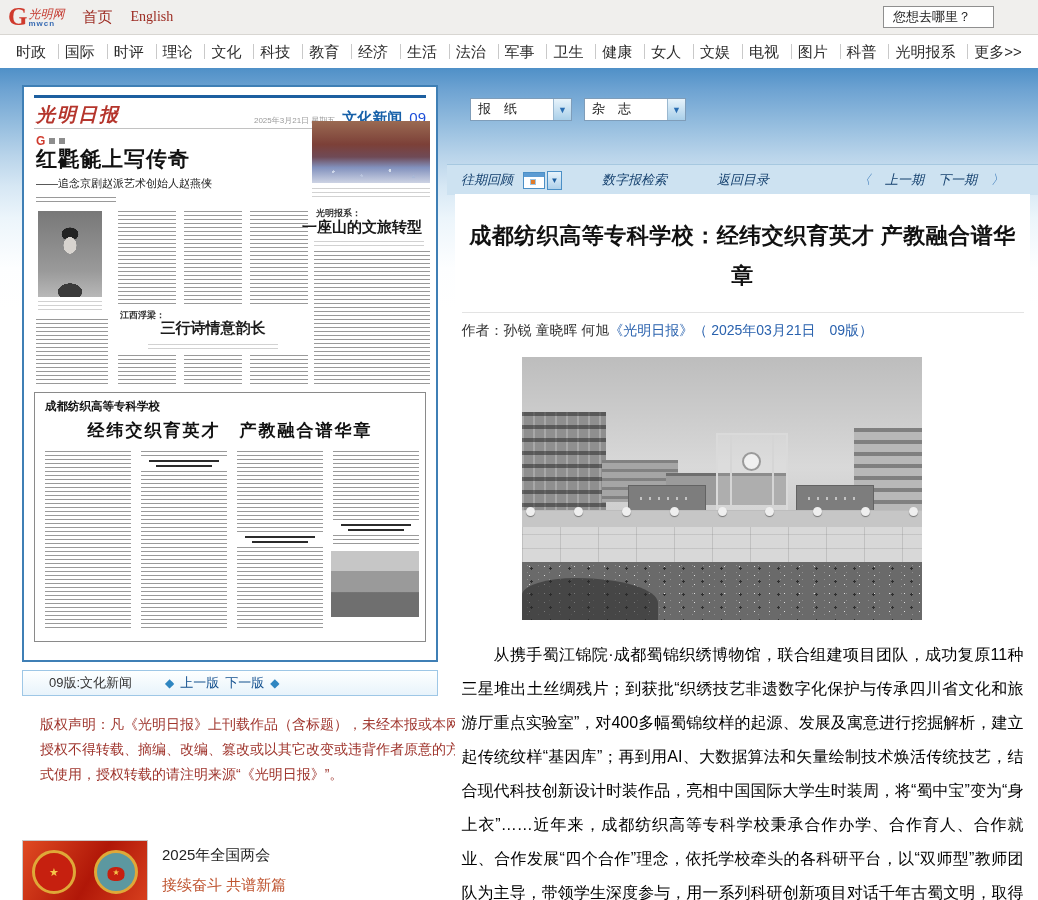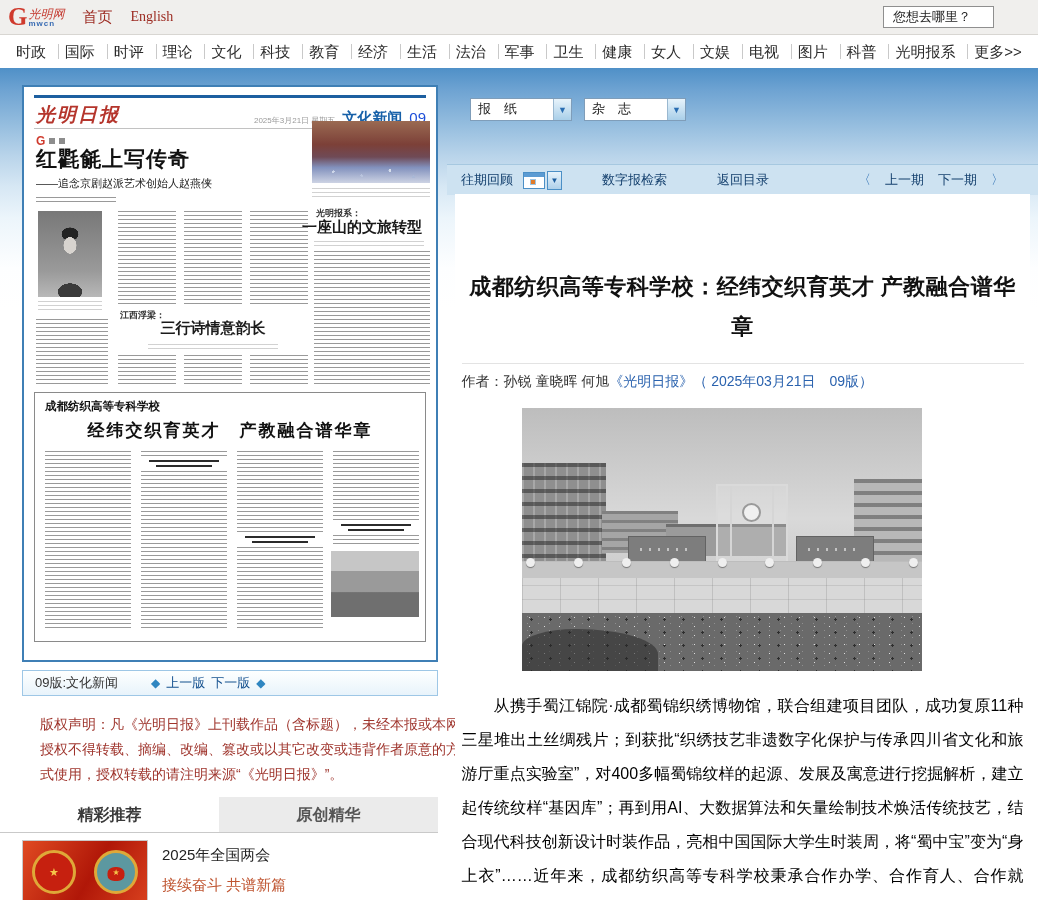--- a/index.html
+++ b/index.html
@@ -68,21 +68,21 @@
   .bb-head{left:0;right:0;top:26px;text-align:center;font-family:"Liberation Serif",serif;
            font-weight:bold;font-size:17px;color:#111;letter-spacing:2px;}
   .fh{display:flex;flex-direction:column;gap:3px;align-items:center;background:#fff;padding:3px 0;}
   .fh b{display:block;height:2px;background:#2b2b2b;width:82%;}
   .fh b:last-child{width:64%;}
   .bphoto{left:296px;top:158px;width:88px;height:66px;
     background:linear-gradient(#c6c6c6 0 30%,#9a9a9a 31% 62%,#6f6f6f 63%);}
 
   .page-nav{position:absolute;left:22px;top:602px;width:414px;height:24px;border:1px solid #9ec7e6;
             background:linear-gradient(#feffff,#e8f3fb);display:flex;align-items:center;font-size:13px;color:#333;}
-  .page-nav .lbl{margin-left:12px;}
+  .page-nav .lbl{margin-left:26px;}
   .page-nav .dia{color:#2f86c1;margin:0 3px;font-size:12px;}
   .page-nav .lnk{color:#15518f;cursor:pointer;margin:0 3px;}
   .page-nav .sp{width:30px;}
 
   .copyright{position:absolute;left:8px;top:644px;width:432px;font-size:14px;line-height:25px;color:#9e332b;margin-left:32px;}
 
   .tabs{position:absolute;left:0;top:729px;width:438px;height:35px;border-bottom:1px solid #c9c9c9;display:flex;}
   .tab{flex:1;text-align:center;line-height:35px;font-size:16px;font-weight:bold;cursor:pointer;}
   .tab.active{background:#fff;color:#3a3a3a;}
   .tab.idle{background:#ebebeb;color:#555;}
@@ -103,32 +103,32 @@
   
   .right-col{position:absolute;left:447px;top:0;width:591px;height:832px;}
   .select-row{position:absolute;left:23px;top:30px;display:flex;align-items:flex-end;}
   .sel{width:100px;height:21px;border:1px solid #7f9db9;background:#fff;display:flex;cursor:pointer;margin-right:12px;}
   .sel .val{flex:1;font-size:13px;color:#222;line-height:20px;padding-left:7px;}
   .sel .arr{width:17px;border-left:1px solid #9ab8d0;background:linear-gradient(#e7f3fb,#a9cfe9);
             display:flex;align-items:center;justify-content:center;font-size:9px;color:#2a6db2;}
   .issue{font-size:15px;font-weight:bold;color:#0f3a6e;margin-left:10px;white-space:nowrap;}
 
   .toolbar{position:absolute;left:0;top:96px;width:100%;height:30px;background:#cde2f1;
-           border-top:1px solid #a6c8e0;display:flex;align-items:center;font-size:13px;color:#14406e;}
+           border-top:1px solid #a6c8e0;display:flex;align-items:center;font-size:13px;color:#14406e;font-style:italic;}
   .tbi{cursor:pointer;white-space:nowrap;}
   .cal{width:20px;height:15px;border:1px solid #4b8fc6;background:#fff;position:relative;margin-left:10px;cursor:pointer;}
   .cal::before{content:"";position:absolute;top:0;left:0;right:0;height:4px;background:#5b9bd3;}
   .cal::after{content:"";position:absolute;left:7px;top:7px;width:4px;height:4px;background:#e07b2a;box-shadow:0 0 0 1px #9cc4e2;}
   .caldd{width:13px;height:17px;border:1px solid #4b8fc6;background:linear-gradient(#e8f4fc,#aed0ea);
          display:flex;align-items:center;justify-content:center;font-size:8px;color:#1c5d9e;margin-left:2px;cursor:pointer;}
   .tb-right{margin-left:auto;margin-right:34px;display:flex;align-items:center;gap:14px;}
   .ang{color:#2a6db2;font-size:13px;}
 
   .article{position:absolute;left:8px;top:126px;width:575px;background:#fff;}
-  .a-title{width:562px;margin:73px auto 0;text-align:center;font-size:22px;line-height:40px;
+  .a-title{width:562px;margin:22px auto 0;text-align:center;font-size:22px;line-height:40px;
            font-weight:bold;color:#111;letter-spacing:.5px;}
   .a-div{width:562px;margin:16px auto 0;border-top:1px solid #e3e3e3;}
   .a-meta{width:562px;margin:9px auto 0;display:flex;font-size:14px;}
   .a-author{color:#333;}
   .a-source{color:#2a62ae;}
 
   .photo{position:relative;width:400px;height:263px;margin:17px 0 0 67px;overflow:hidden;
          background:linear-gradient(#bdbdbd,#d9d9d9 42%,#cfcfcf 58%);}
   .ph{position:absolute;}
   .bldg-l{left:0;top:21%;width:21%;height:37%;background:#8f8f8f;
@@ -275,24 +275,20 @@
       <span class="lbl">09版:文化新闻</span>
       <span class="sp"></span>
       <span class="dia">◆</span>
       <span class="lnk">上一版</span>
       <span class="lnk">下一版</span>
       <span class="dia">◆</span>
     </div>
 
     <div class="copyright">版权声明：凡《光明日报》上刊载作品（含标题），未经本报或本网授权不得转载、摘编、改编、篡改或以其它改变或违背作者原意的方式使用，授权转载的请注明来源“《光明日报》”。</div>
 
-    <div class="tabs">
-      <div class="tab active">精彩推荐</div>
-      <div class="tab idle">原创精华</div>
-    </div>
 
     <div class="rec">
       <div class="rec-img">
         <div class="embl">
             <span>★</span>
           </div>
         <div class="embr">
             <i></i>
             <u>★</u>
           </div>

